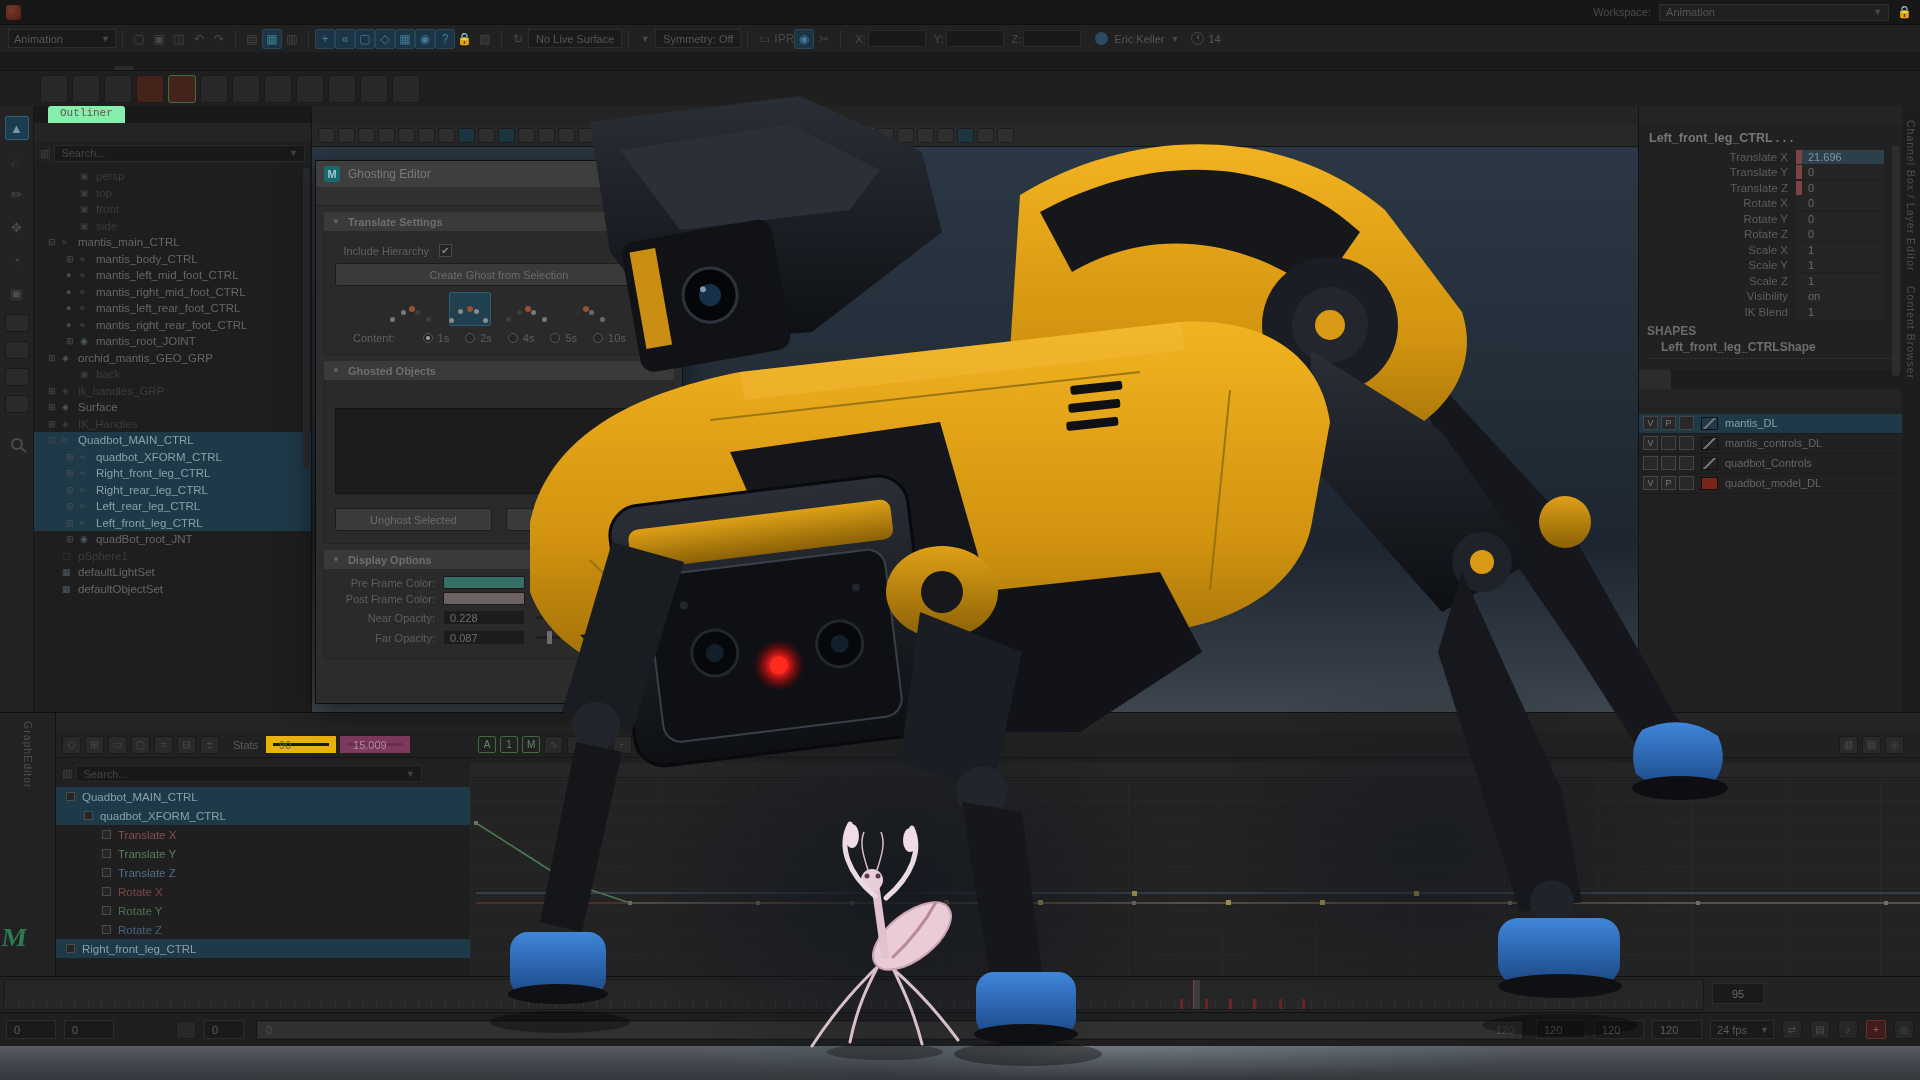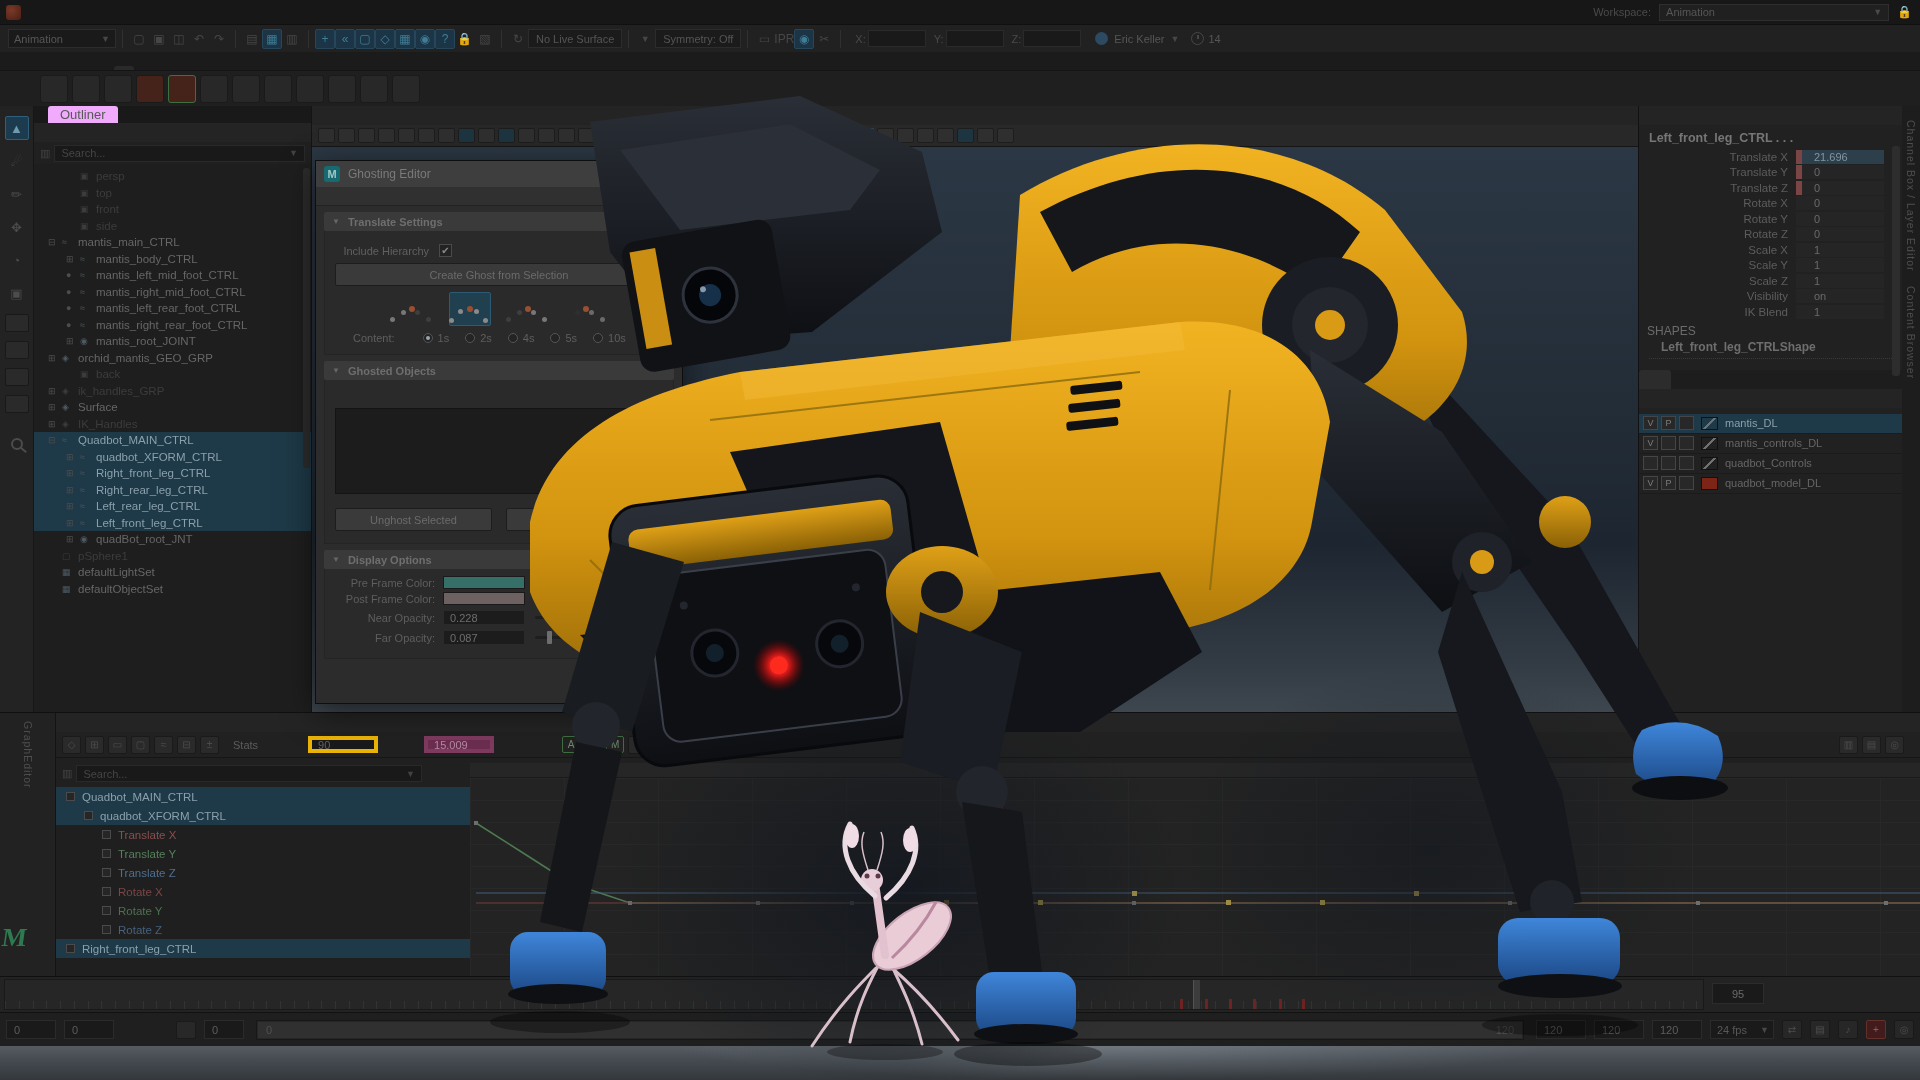--- a/index.html
+++ b/index.html
@@ -44,21 +44,21 @@
   #toolbox { left:0; top:106px; width:34px; height:606px; background:#232323; border-right:1px solid #161616; z-index:10; display:flex; flex-direction:column; align-items:center; padding-top:10px; gap:9px; }
   .tool { width:24px; height:24px; display:flex; align-items:center; justify-content:center; color:#4c4c4c; font-size:13px; border-radius:2px; }
   .tool.sel-tool { background:#1d3b4e; border:1px solid #2f5f7a; color:#6f99ad; }
   .layout-btn { width:24px; height:18px; background:#2a2a2a; border:1px solid #191919; border-radius:2px; }
   .mag { width:12px; height:12px; border:2px solid #4c4c4c; border-radius:50%; position:relative; margin-top:16px; }
   .mag::after { content:""; position:absolute; width:7px; height:2px; background:#4c4c4c; right:-6px; bottom:-3px; transform:rotate(40deg); }
 
   
   #outliner { left:34px; top:106px; width:278px; height:606px; background:#1e1e1e; border-right:1px solid #141414; z-index:10; }
   .pane-tabstrip { height:17px; background:#191919; display:flex; }
-  .pane-tab { padding:1px 12px; background:#f0abfc; color:#585858; font-size:13px; border-radius:3px 3px 0 0; margin-left:14px; }
+  .pane-tab { padding:1px 12px; background:#86efac; color:#585858; font-size:11px; border-radius:3px 3px 0 0; margin-left:14px;font-family:Liberation Mono, monospace; }
   .menu-row { height:19px; display:flex; align-items:center; background:#242424; padding-left:10px; gap:2px; }
   .menu-row .menu-item { padding:0 9px; color:#585858; font-size:11px; }
   .search-row { height:22px; display:flex; align-items:center; gap:4px; padding:2px 6px; background:#202020; }
   .filter-ic { color:#454545; font-size:11px; }
   .search-box { flex:1; height:17px; background:#191919; border:1px solid #292929; color:#454545; display:flex; align-items:center; padding:0 6px; }
   .search-box .chev { margin-left:auto; color:#424242; font-size:9px; }
   .ol-list { position:relative; height:540px; overflow:hidden; padding-top:4px; }
   .ol-row { height:16.5px; display:flex; align-items:center; padding-left:calc(14px + var(--d,0)*18px); color:#666; font-size:11.5px; white-space:nowrap; }
   .ol-row .exp { width:14px; color:#4d4d4d; font-size:9px; }
   .ol-row .oic { width:16px; color:#4e5a62; font-size:9px; }
@@ -122,24 +122,24 @@
   .slider { position:relative; width:140px; height:3px; background:#1e1e1e; margin-left:10px; border-radius:2px; }
   .slider .hnd { position:absolute; top:-5px; width:5px; height:13px; background:#6d6d6d; border-radius:1px; }
   .nfield { width:86px; height:15px; background:#1c1c1c; border:1px solid #2a2a2a; color:#6e6e6e; display:flex; align-items:center; padding-left:6px; }
 
   
   #channelbox { left:1638px; top:106px; width:264px; height:606px; background:#212121; border-left:1px solid #121212; z-index:10; }
   #channelbox .menu-row { background:#242424; }
   .cb-title { padding:6px 0 4px 10px; color:#767676; font-weight:bold; font-size:12.5px; }
   .ch-row { height:15.5px; display:flex; align-items:center; }
   .ch-name { flex:1; text-align:right; padding-right:8px; color:#5d5d5d; font-size:11.5px; }
-  .ch-val { position:relative; width:88px; height:14px; background:#252525; color:#6a6a6a; display:flex; align-items:center; padding-left:18px; margin-right:18px; }
+  .ch-val { position:relative; width:88px; height:14px; background:#252525; color:#6a6a6a; display:flex; align-items:center; padding-left:12px; margin-right:18px; }
   .ch-row.keyed .ch-val::before { content:""; position:absolute; left:0; top:0; bottom:0; width:6px; background:#7c4545; }
   .ch-row.selected .ch-val { background:#2c3f4a; color:#83969f; }
-  .cb-sub { padding:4px 0 0 8px; color:#6b6b6b; font-weight:normal; font-size:12px; }
+  .cb-sub { padding:4px 0 0 8px; color:#6b6b6b; font-weight:bold; font-size:12px; }
   .cb-sub2 { padding:2px 0 0 22px; color:#6e6e6e; font-weight:bold; font-size:12px; }
   .cb-split { height:8px; margin:4px 10px; border-top:1px dotted #3a3a3a; }
   .cb-scroll { position:absolute; right:2px; top:40px; width:8px; height:230px; background:#2d2d2d; border-radius:3px; }
   .le-tabs { display:flex; height:19px; margin-top:2px; background:#1d1d1d; }
   .le-tab { padding:2px 16px; color:#454545; }
   .le-tab.active { background:#2c2c2c; color:#6d6d6d; border-radius:3px 3px 0 0; }
   .le-icons { display:flex; justify-content:flex-end; gap:10px; padding:3px 10px; color:#3f5d66; font-size:11px; }
   .layer-row { height:20px; display:flex; align-items:center; gap:3px; padding-left:4px; border-bottom:1px solid #1b1b1b; color:#666; }
   .layer-row.selected { background:#1e3947; color:#8ba0ac; }
   .lbox { width:15px; height:14px; background:#282828; border:1px solid #454545; font-size:9px; color:#7d7d7d; display:flex; align-items:center; justify-content:center; }
@@ -154,21 +154,21 @@
   #grapheditor { left:0; top:712px; width:1920px; height:264px; background:#202020; border-top:1px solid #101010; z-index:10; }
   #ge-strip { position:absolute; left:0; top:0; width:56px; height:264px; background:#222; border-right:1px solid #141414; }
   #ge-strip .vlabel { margin-top:8px; margin-left:22px; }
   .m-logo { position:absolute; left:2px; top:210px; font-size:26px; font-weight:bold; color:#2e7a50; font-family:"Liberation Serif", serif; transform:skewX(-8deg); }
   #ge-main { position:absolute; left:56px; top:0; right:0; height:264px; }
   #ge-menus { height:19px; display:flex; align-items:center; background:#242424; padding-left:4px; }
   #ge-menus .menu-item { padding:0 9px; color:#5b5b5b; }
   #ge-toolbar { height:26px; background:#212121; border-bottom:1px solid #161616; display:flex; align-items:center; gap:4px; padding-left:6px; }
   .gic { width:19px; height:18px; background:#2a2a2a; border:1px solid #1a1a1a; border-radius:2px; color:#4c4c4c; font-size:10px; display:flex; align-items:center; justify-content:center; }
   .stats-label { color:#5c5c5c; margin:0 4px 0 10px; }
-  .stats-f { width:70px; height:17px; background:#1a1a1a; border:4px solid #eab308; color:#626262; display:flex; align-items:center; padding-left:6px;margin-left:42px; }
+  .stats-f { width:70px; height:17px; background:#1a1a1a; border:7px solid #eab308; color:#626262; display:flex; align-items:center; padding-left:6px; }
   .stats-f.pink { background:#6b2d50; border-color:#7e3a5f; color:#b58aa2; }
   .chip-letter { width:18px; height:17px; border:1px solid #3f6e3f; background:#222; color:#6a8a6a; font-size:10px; display:flex; align-items:center; justify-content:center; border-radius:2px; }
   #ge-search { position:absolute; left:0px; top:50px; width:372px; height:21px; }
   #ge-tree { position:absolute; left:0; top:74px; width:414px; bottom:0; background:#1f1f1f; overflow:hidden; }
   .gt-row { height:19px; display:flex; align-items:center; padding-left:calc(10px + var(--d,0)*18px); color:var(--c,#646464); font-size:11.5px; }
   .gt-row .sq { width:9px; height:9px; border:1px solid #4a4a4a; margin-right:7px; background:#262626; }
   .gt-row.selected { background:#1e3947; color:#8ba0ac; }
   #ge-plot { position:absolute; left:414px; top:50px; right:0; bottom:0; background:#232323; overflow:hidden; }
   #ge-ruler { position:absolute; left:0; top:0; right:0; height:15px; background:#262626; border-bottom:1px solid #191919; }
   .ge-xlab { position:absolute; top:1px; color:#4f4f4f; font-size:10.5px; }

